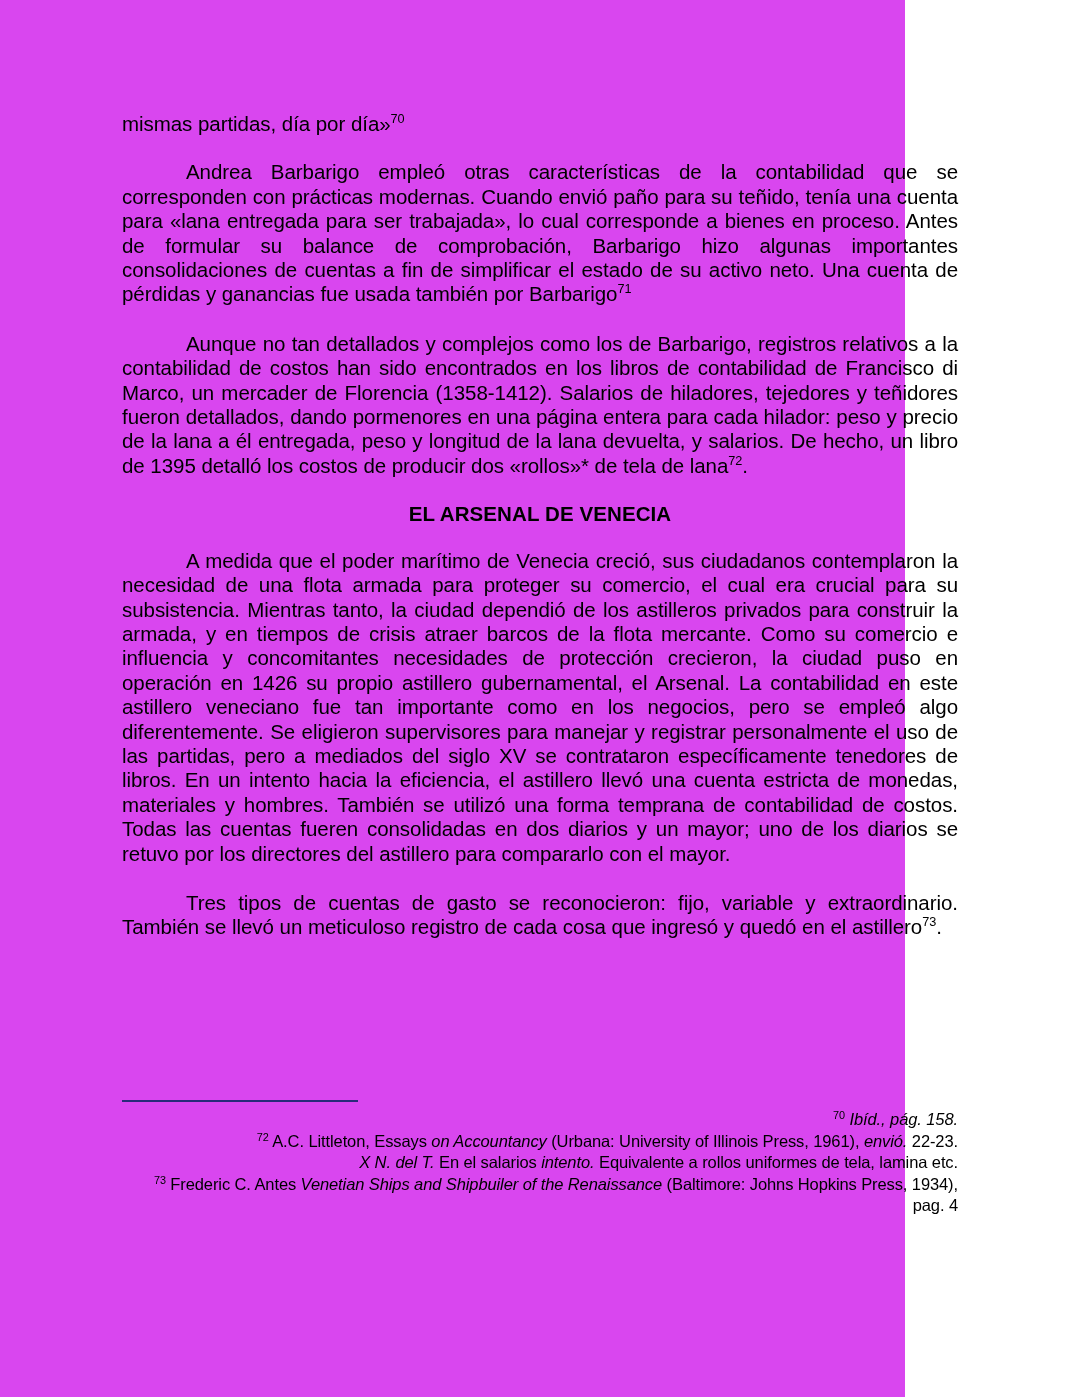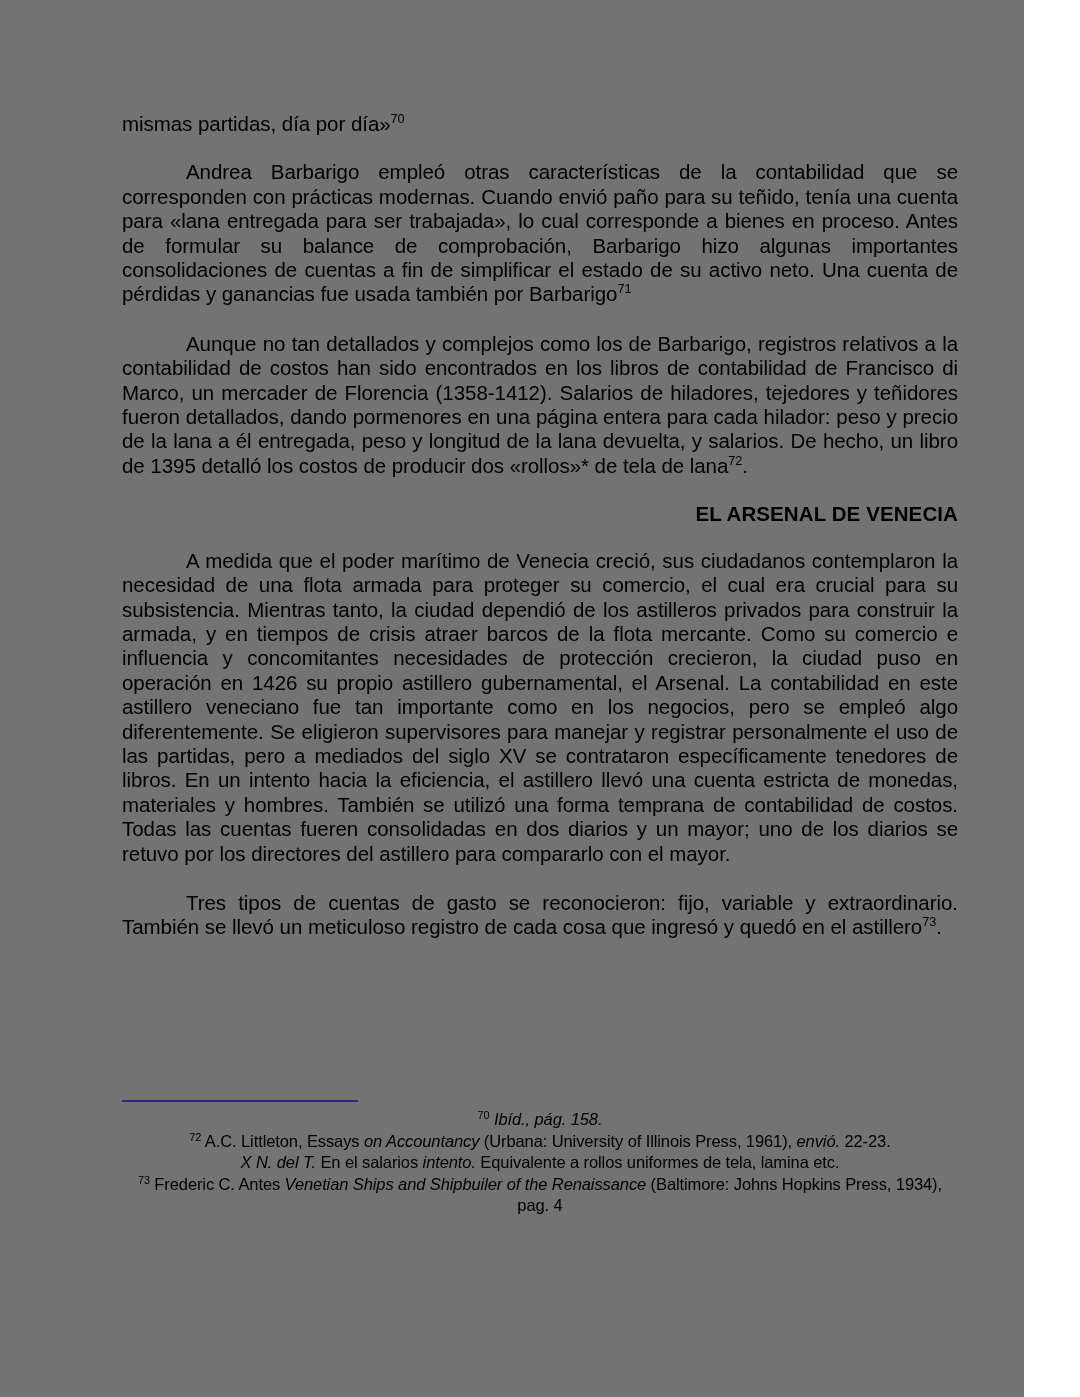--- a/index.html
+++ b/index.html
@@ -10,25 +10,25 @@
   }
   body {
     width: 1080px;
     height: 1397px;
     overflow: hidden;
     font-family: "Liberation Sans", sans-serif;
     color: #000000;
   }
   .page {
     position: relative;
-    width: 1024px;
+    width: 905px;
     height: 1397px;
     box-sizing: border-box;
     padding: 8px;
-    background: #737373;
+    background: #d946ef;
   }
   .body-region {
     position: absolute;
     left: 122px;
     top: 112px;
     width: 836px;
   }
   p.para {
     margin: 0 0 0 0;
     font-size: 20.5px;
@@ -48,21 +48,21 @@
   .gap-m { height: 25px; }
   .gap-heading-before { height: 24px; }
   .gap-heading-after { height: 22px; }
   .gap-big { height: 72px; }
   h2.section-heading {
     margin: 0;
     font-size: 20.5px;
     line-height: 24.4px;
     font-weight: bold;
     letter-spacing: 0.1px;
-    text-align: right;
+    text-align: center;
   }
   sup {
     font-size: 0.62em;
     vertical-align: super;
     line-height: 0;
   }
   
   .footnotes {
     position: absolute;
     left: 122px;
@@ -72,21 +72,21 @@
   .fn-rule {
     width: 236px;
     height: 0;
     border-top: 2px solid #2a2a7a;
     margin: 0 0 7px 0;
   }
   p.footnote {
     margin: 0;
     font-size: 16.5px;
     line-height: 21.5px;
-    text-align: center;
+    text-align: right;
     letter-spacing: -0.1px;
   }
   p.footnote sup {
     font-size: 0.66em;
   }
   .ital { font-style: italic; }
 </style>
 </head>
 <body>
 

